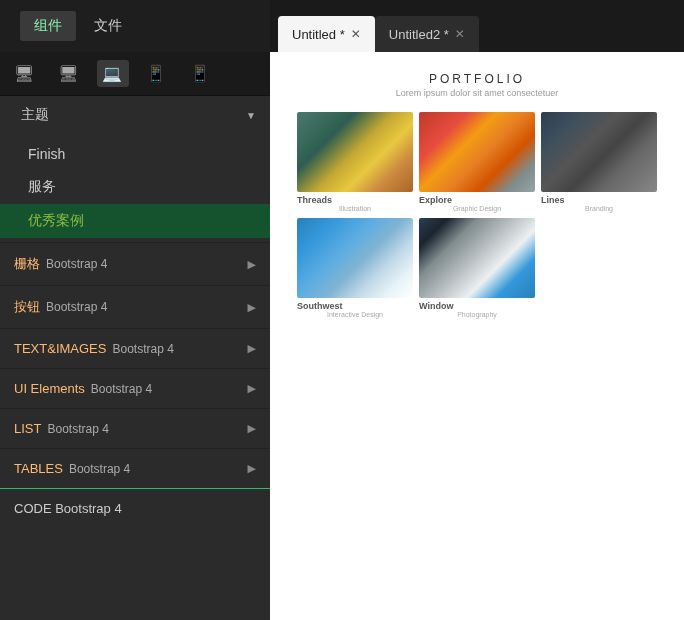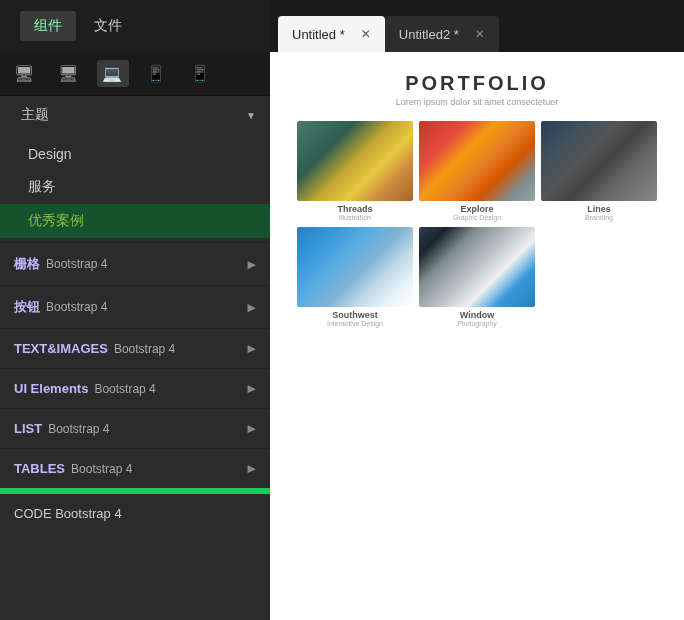--- a/index.html
+++ b/index.html
@@ -51,21 +51,21 @@
     }
     .doc-tab {
       display: flex;
       align-items: center;
       background: #2d2d2d;
       color: #ccc;
       font-size: 13px;
       padding: 8px 14px;
       cursor: pointer;
       border-radius: 4px 4px 0 0;
-      gap: 16px;
+      gap: 6px;
       height: 36px;
     }
     .doc-tab.active {
       background: #f5f5f5;
       color: #222;
     }
     .doc-tab .close-btn {
       font-size: 12px;
       color: #888;
       cursor: pointer;
@@ -163,43 +163,43 @@
       font-size: 13px;
       cursor: pointer;
       border-top: 1px solid #222;
     }
     .section-row .section-label {
       display: flex;
       align-items: center;
       gap: 6px;
     }
     .section-row .bold-text {
-      color: #c4b5fd;
-      font-weight: bold;
+      color: #fdba74;
+      font-weight: normal;
       font-size: 13px;
     }
     .section-row .sub-text {
       color: #aaa;
       font-size: 12px;
     }
     .section-row .chevron {
       color: #888;
       font-size: 11px;
     }
 
     
     .code-row {
       display: flex;
       align-items: flex-end;
       justify-content: space-between;
       padding: 12px 14px;
       color: #ccc;
       font-size: 13px;
       cursor: pointer;
-      border-top: 6px solid #22c55e;
+      border-top: 1px solid #22c55e;
     }
 
     
     .content-panel {
       flex: 1;
       background: #e8e8e8;
       overflow: hidden;
       display: flex;
       flex-direction: column;
     }
@@ -208,22 +208,22 @@
       background: #fff;
       overflow: hidden;
       padding: 20px 10px 10px 10px;
     }
 
     
     .portfolio-preview {
       text-align: center;
     }
     .portfolio-title {
-      font-size: 20px;
-      font-weight: bold;
+      font-size: 12px;
+      font-weight: normal;
       letter-spacing: 3px;
       color: #333;
       margin-bottom: 2px;
     }
     .portfolio-subtitle {
       font-size: 9px;
       color: #999;
       margin-bottom: 14px;
     }
     .portfolio-grid {
@@ -245,21 +245,21 @@
     .img-finish { background: linear-gradient(135deg, #8B7355 0%, #A0896A 25%, #c4a882 45%, #b8a068 60%, #8B6914 75%, #D4A828 100%); }
     .img-lines { background: linear-gradient(135deg, #2c3e50 0%, #3d4f5e 20%, #555 40%, #444 55%, #666 70%, #777 85%, #888 100%); }
     .img-southwest { background: linear-gradient(135deg, #2980b9 0%, #3498db 20%, #5dade2 40%, #7fb3d3 55%, #c0d8e8 70%, #e8f4f8 85%, #fff 100%); }
     .img-window { background: linear-gradient(135deg, #2c3e50 0%, #1a252f 15%, #7f8c8d 30%, #bdc3c7 50%, #ecf0f1 65%, #3498db 80%, #2980b9 100%); }
 
     .portfolio-caption {
       margin-top: 3px;
       font-size: 9px;
       font-weight: bold;
       color: #555;
-      text-align: center;
+      text-align: left;
     }
     .portfolio-caption-sub {
       font-size: 7px;
       color: #aaa;
       text-align: center;
     }
 
     
     .sidebar::-webkit-scrollbar { width: 4px; }
     .sidebar::-webkit-scrollbar-thumb { background: #555; }
@@ -296,21 +296,21 @@
       <span class="toolbar-icon" title="Phone">📱</span>
     </div>
 
     <div class="sidebar-content">
 
       <div class="theme-header">
         <span>主题</span>
         <span class="arrow">▼</span>
       </div>
       <div class="theme-items">
-        <div class="theme-item">Design</div>
+        <div class="theme-item">Finish</div>
         <div class="theme-item">服务</div>
         <div class="theme-item active">优秀案例</div>
       </div>
 
       <div class="section-row">
         <div class="section-label">
           <span class="bold-text">栅格</span>
           <span class="sub-text">Bootstrap 4</span>
         </div>
         <span class="chevron">▶</span>

